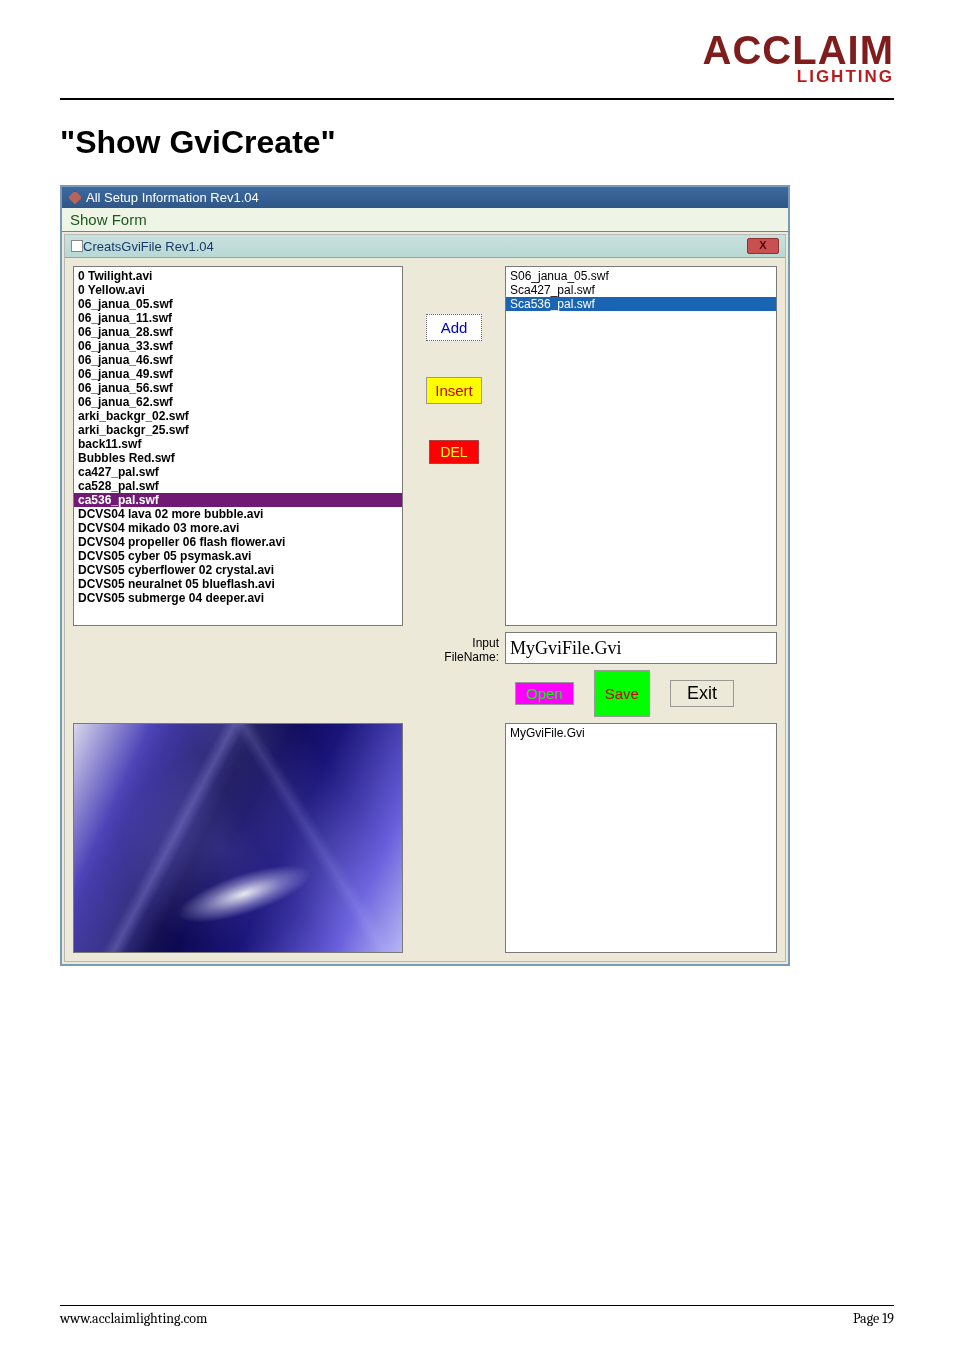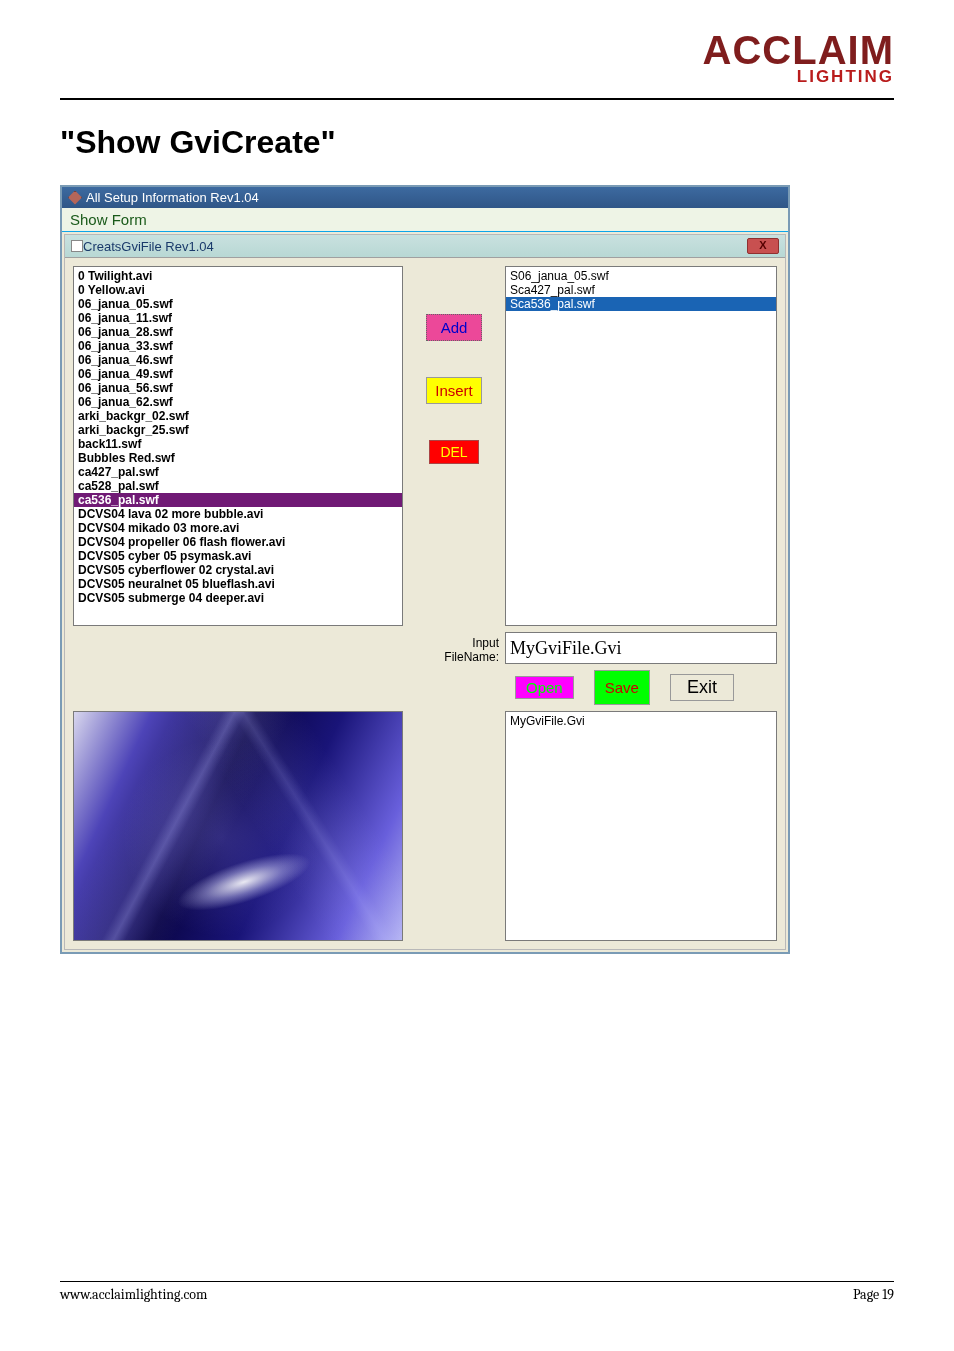--- a/index.html
+++ b/index.html
@@ -148,21 +148,21 @@
   .mid-buttons {
     grid-column: 2;
     grid-row: 1;
     display: flex;
     flex-direction: column;
     align-items: center;
     gap: 36px;
     padding-top: 48px;
   }
   .btn-add {
-    background: #ec4899;
+    background: #ffffff;
     color: #0000cc;
     border: 1px dotted #666;
     padding: 4px 14px;
     font-size: 15px;
   }
   .btn-insert {
     background: #ffff00;
     color: #cc0000;
     border: 1px solid #999;
     padding: 4px 8px;
@@ -224,21 +224,21 @@
     background: #ff00ff;
     color: #00ff00;
     border: 1px solid #999;
     padding: 2px 10px;
     font-size: 15px;
   }
   .btn-save {
     background: #00ff00;
     color: #cc0000;
     border: 1px solid #999;
-    padding: 8px 10px;
+    padding: 14px 10px;
     font-size: 15px;
   }
   .btn-exit {
     background: #ece9d8;
     border: 1px solid #999;
     padding: 2px 16px;
     font-size: 18px;
     font-family: Arial, sans-serif;
   }
 
@@ -283,21 +283,21 @@
     height: 230px;
     background: #fff;
     border: 1px solid #7a7a7a;
     font-size: 12px;
     font-family: Tahoma, sans-serif;
     padding: 2px 4px;
   }
 
   .page-footer {
     position: absolute;
-    bottom: 48px;
+    bottom: 24px;
     left: 60px;
     right: 60px;
     border-top: 1px solid #000;
     padding-top: 4px;
     display: flex;
     justify-content: space-between;
     font-size: 14px;
     font-family: Cambria, Georgia, serif;
   }
 

